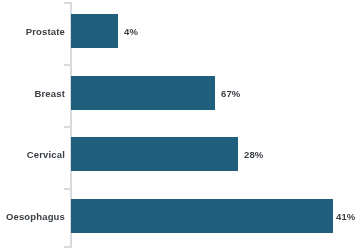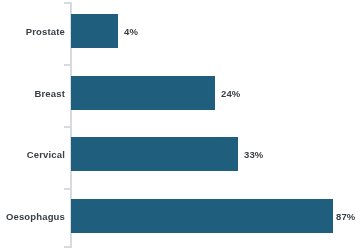--- a/index.html
+++ b/index.html
@@ -96,29 +96,29 @@
 
     <div class="bar-row" style="top:14px;">
       <span class="cat-label">Prostate</span>
       <div class="bar" style="width:47px;"></div>
       <span class="val-label" style="left:124px;">4%</span>
     </div>
 
     <div class="bar-row" style="top:76px;padding-left:28px;">
       <span class="cat-label">Breast</span>
       <div class="bar" style="width:144px;"></div>
-      <span class="val-label" style="left:221px;">24%</span>
+      <span class="val-label" style="left:221px;">67%</span>
     </div>
 
     <div class="bar-row" style="top:137px;padding-left:16px;">
       <span class="cat-label">Cervical</span>
       <div class="bar" style="width:167px;"></div>
-      <span class="val-label" style="left:244px;">33%</span>
+      <span class="val-label" style="left:244px;">28%</span>
     </div>
 
     <div class="bar-row" style="top:199px;text-decoration:underline;">
       <span class="cat-label">Oesophagus</span>
       <div class="bar" style="width:262px;"></div>
-      <span class="val-label" style="left:336px;">87%</span>
+      <span class="val-label" style="left:336px;">41%</span>
     </div>
   </div>
 
 </div>
 
 </body></html>

